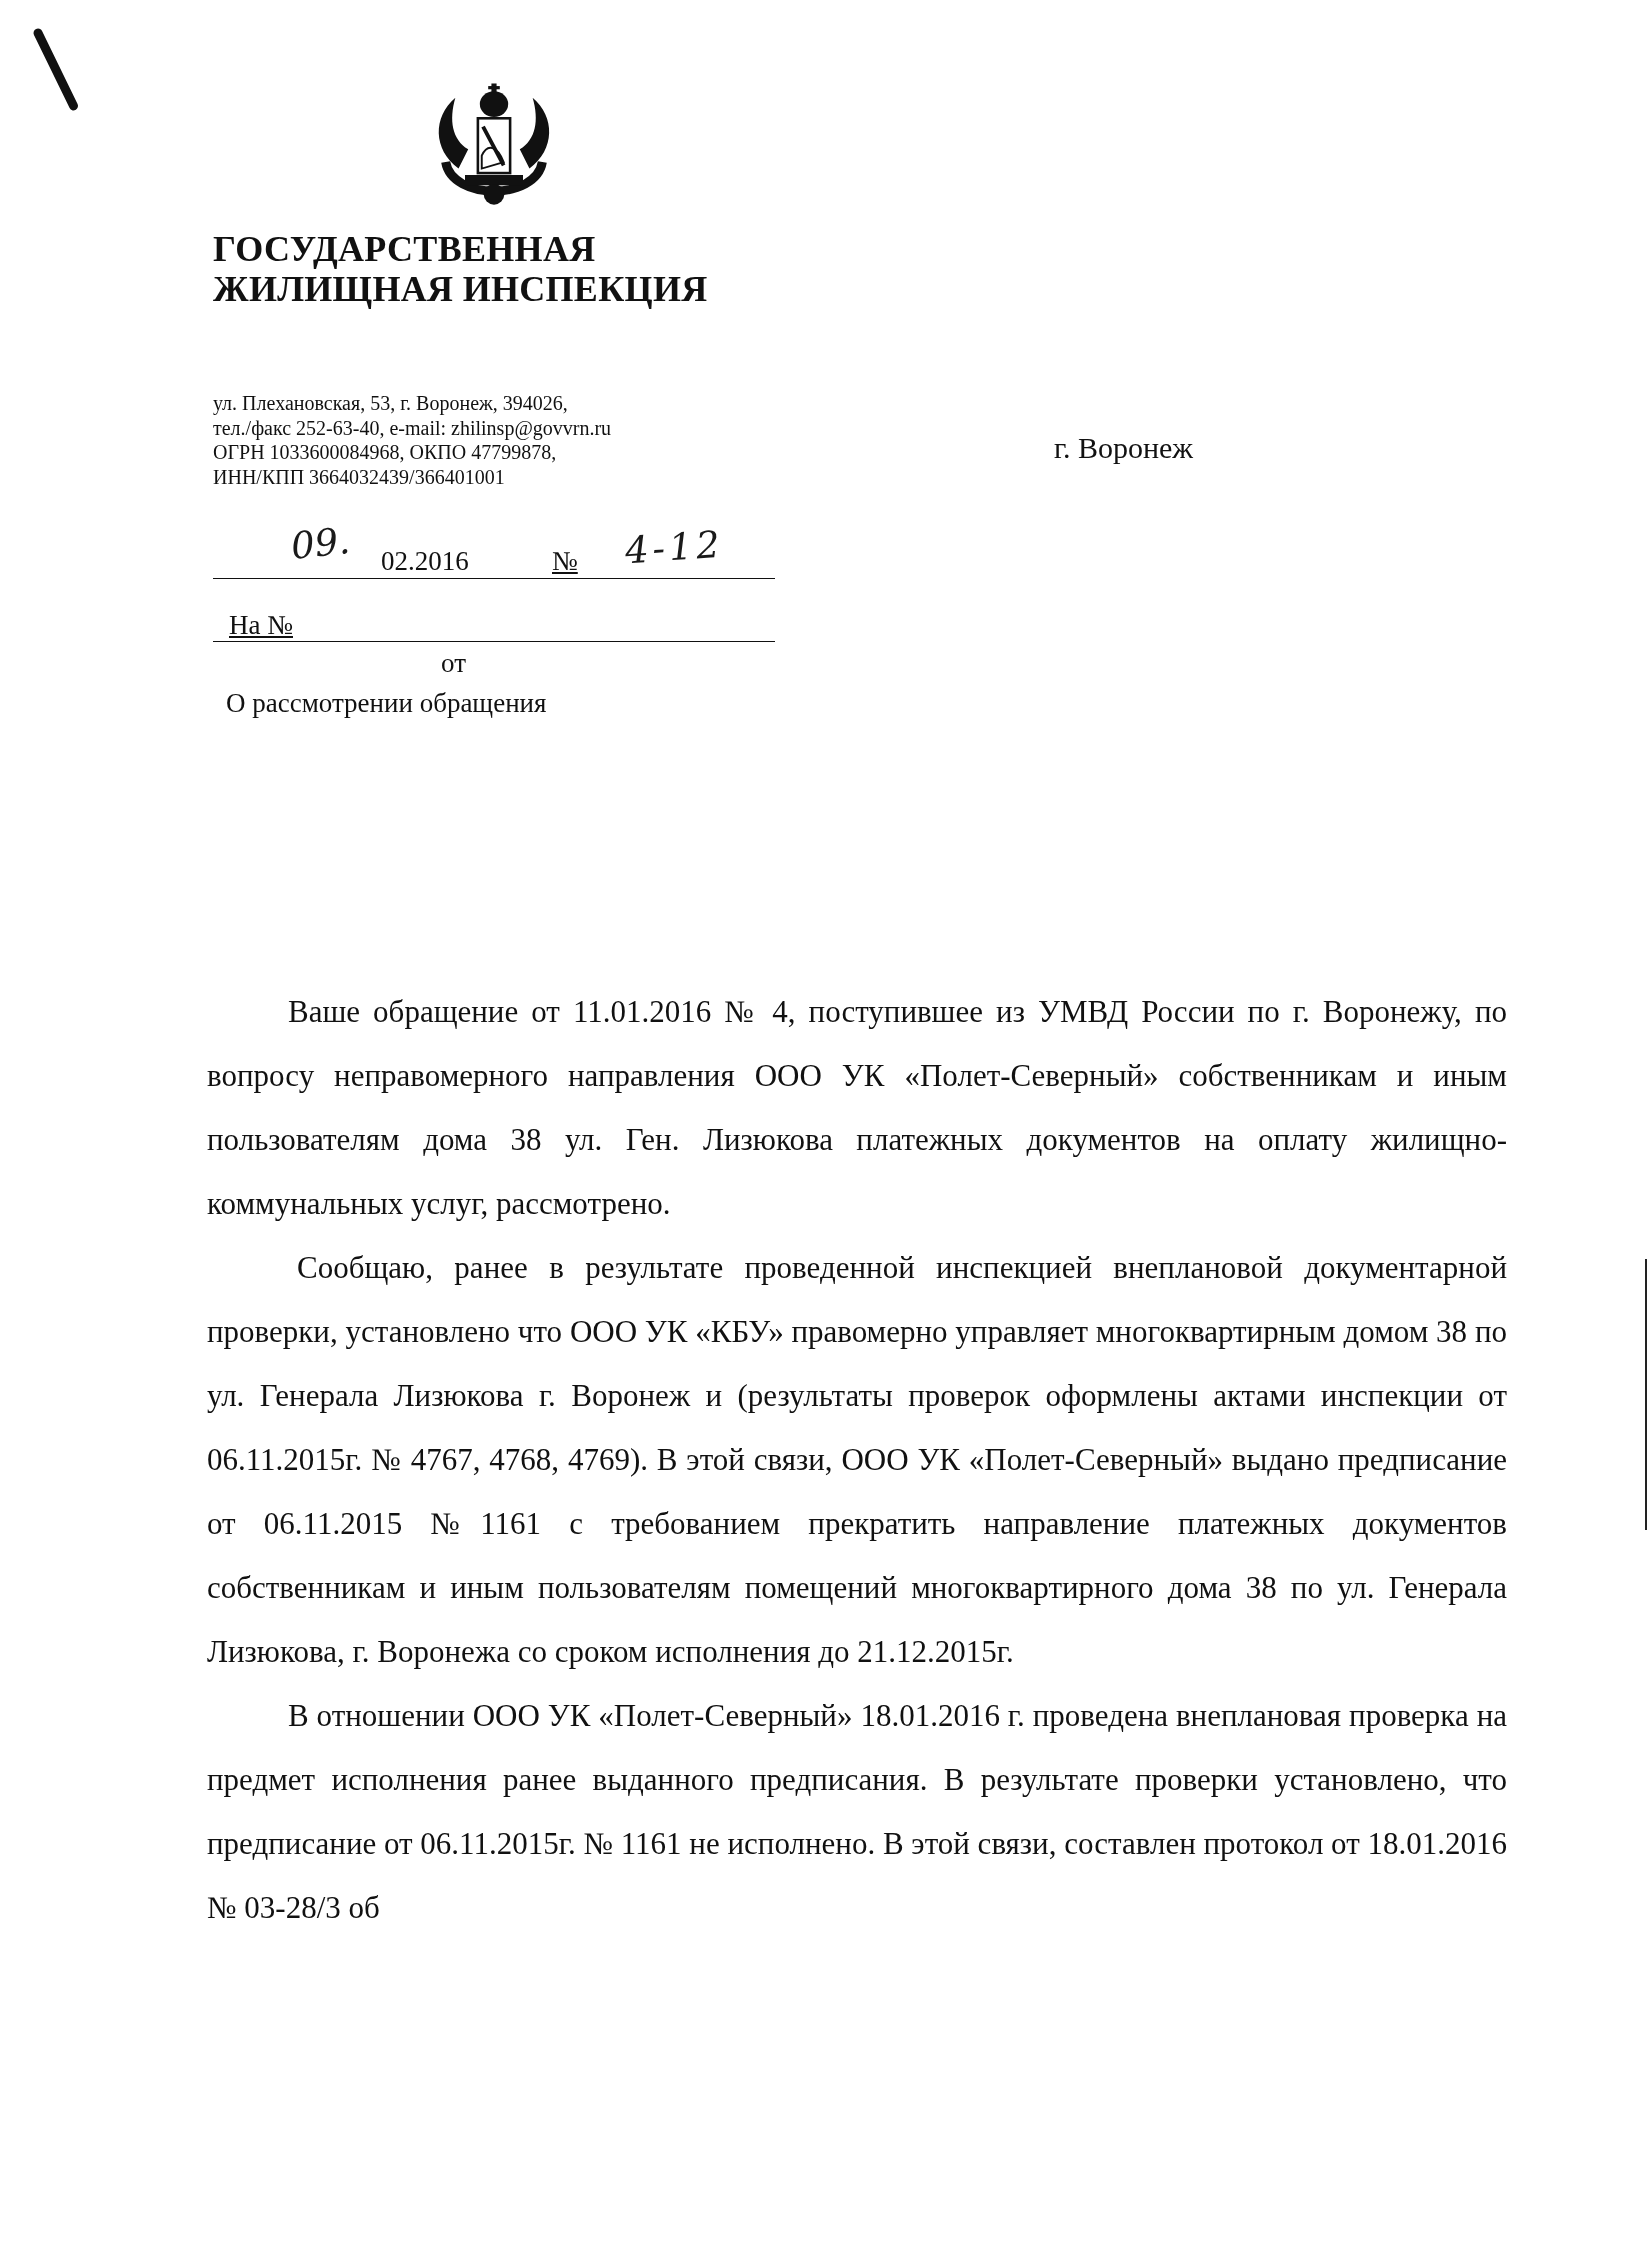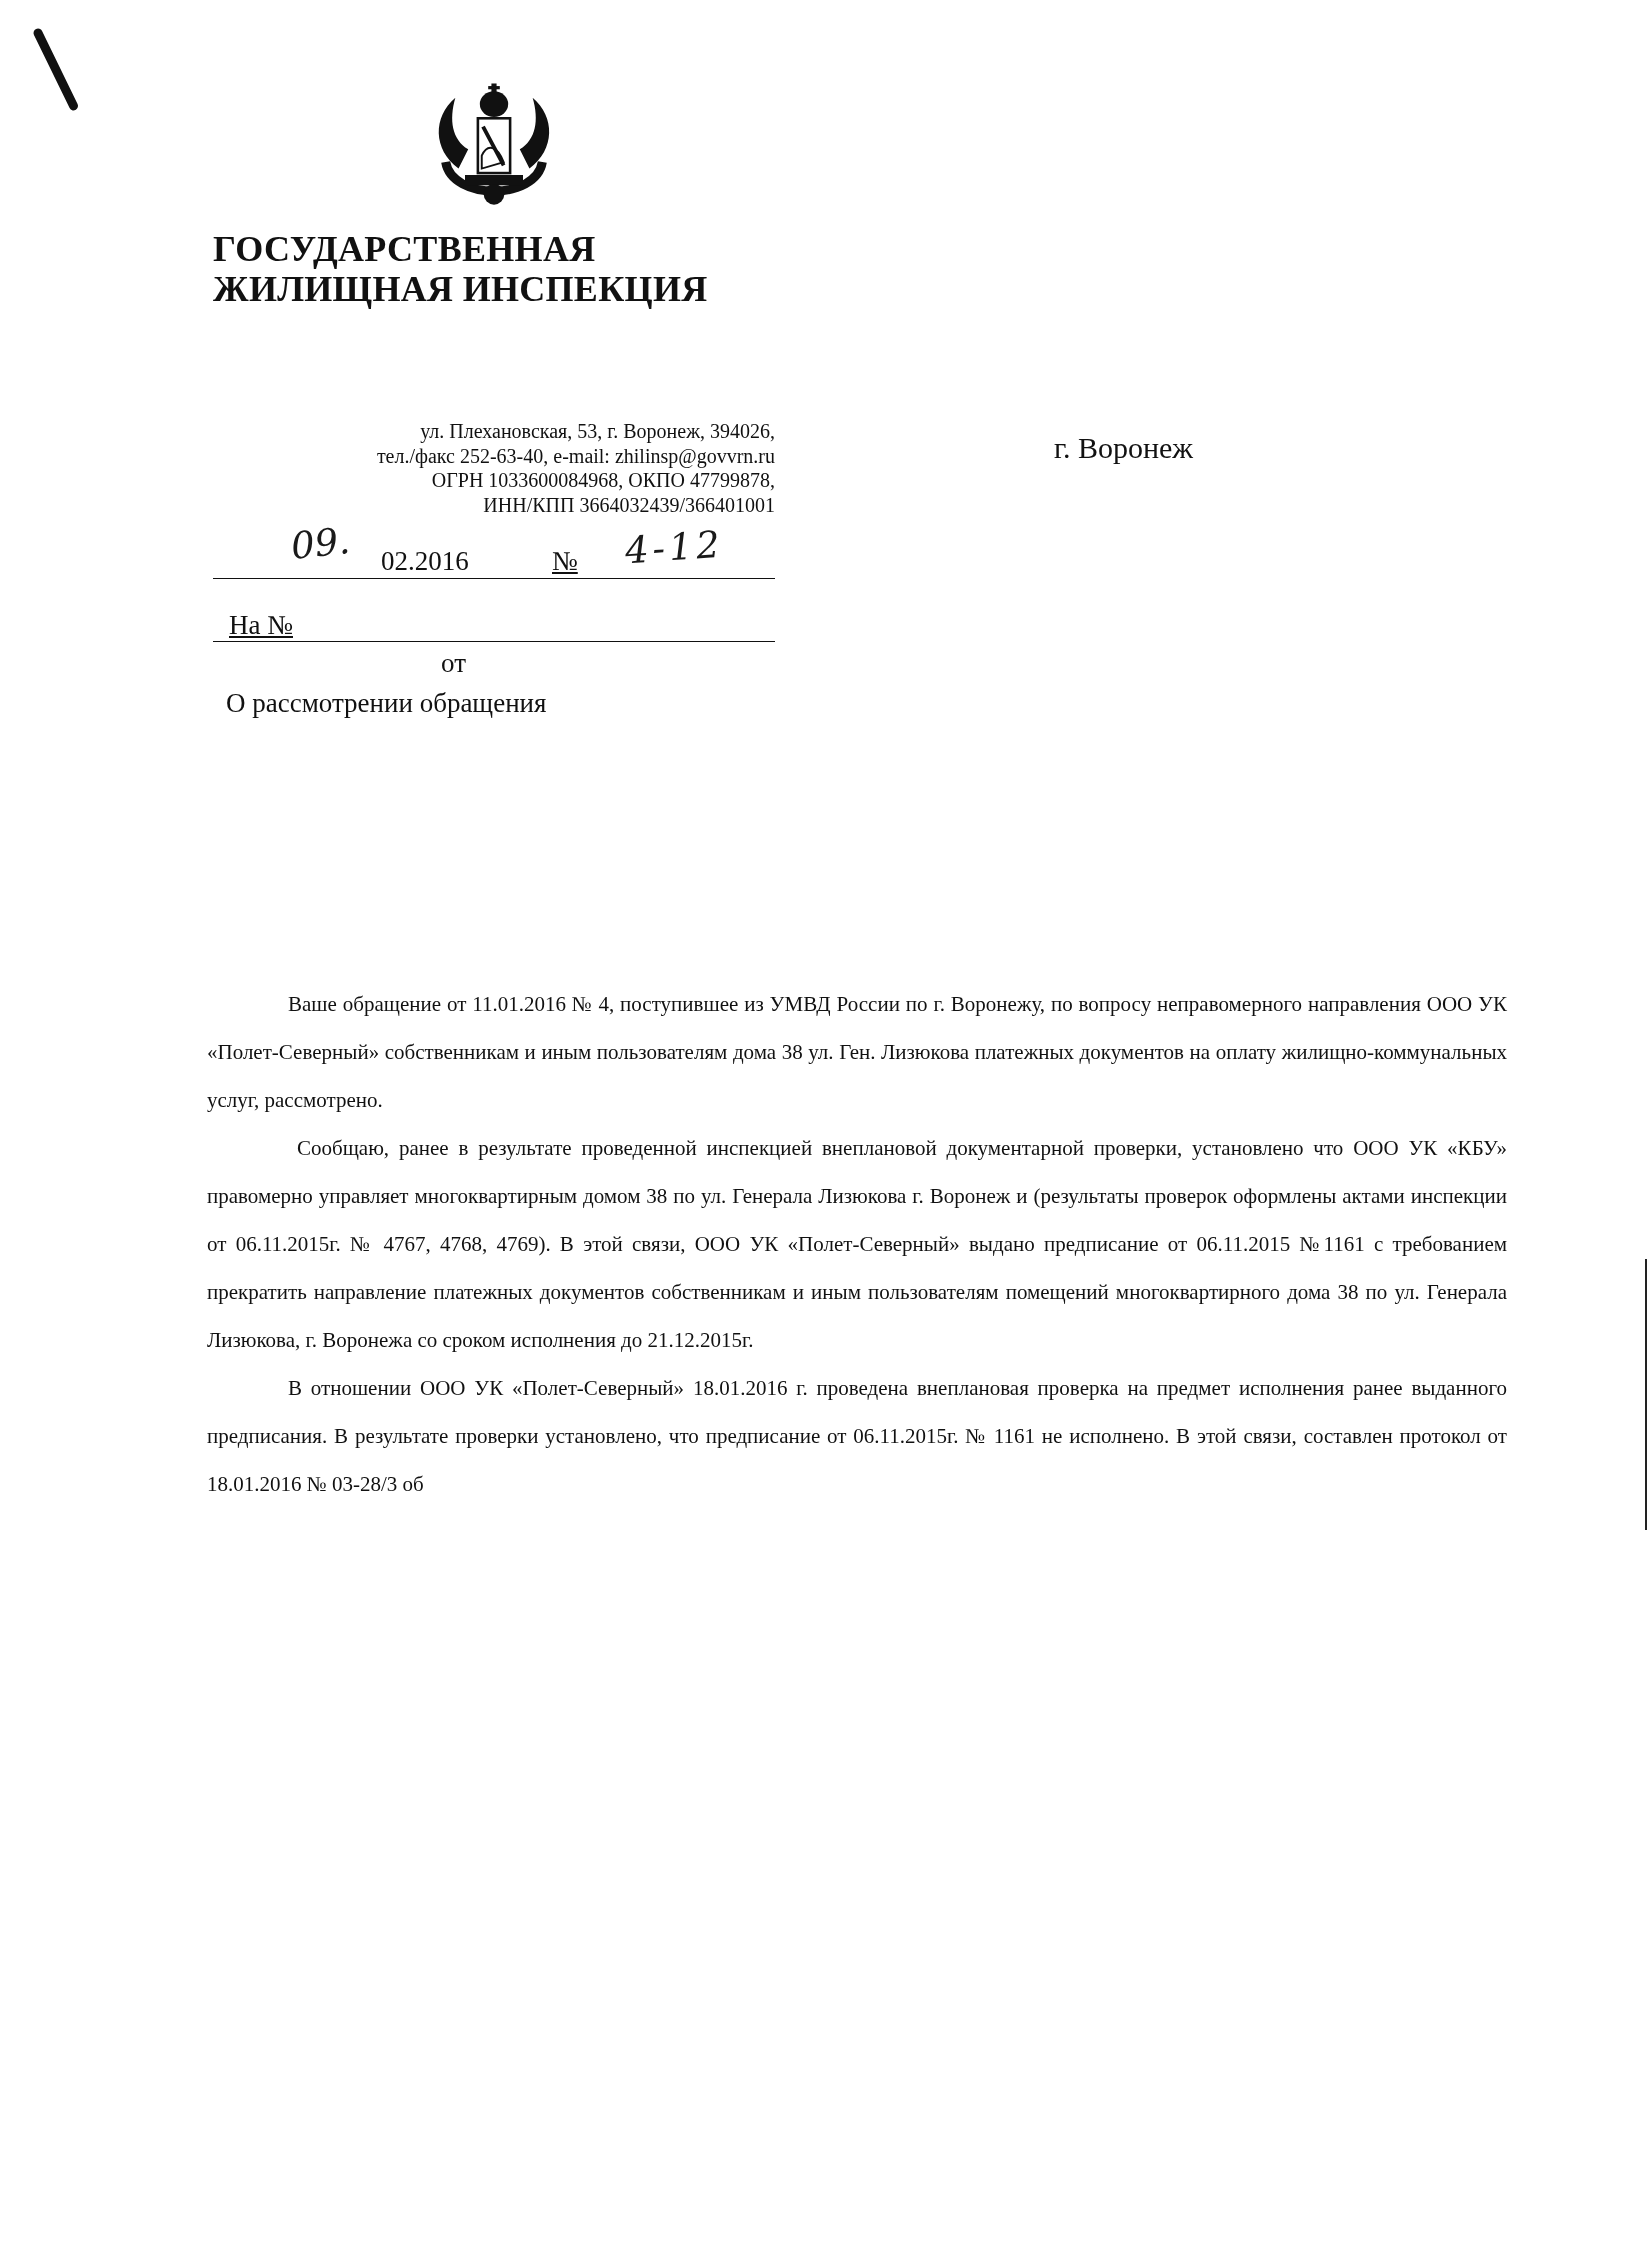--- a/index.html
+++ b/index.html
@@ -10,22 +10,22 @@
                    background: #111; transform: rotate(-26deg); transform-origin: top left;
                    border-radius: 4.5px; }
 
     .letterhead { position: absolute; left: 213px; top: 0; width: 562px; text-align: center; }
     .emblem { position: absolute; left: 194px; top: 78px; width: 174px; height: 136px; }
 
     .org-title { position: absolute; left: 0; top: 229px; width: 562px; text-align: left;
                  font-weight: bold; font-size: 36px; line-height: 40px; letter-spacing: 0.3px; }
     .org-title div { white-space: nowrap; }
 
-    .org-details { position: absolute; left: 0; top: 391px; width: 562px; text-align: right;
-                   font-size: 20px; line-height: 24.5px; margin-top: 28px; }
+    .org-details { position: absolute; left: 0; top: 391px; width: 562px; text-align: left;
+                   font-size: 20px; line-height: 24.5px; }
     .org-details div { white-space: nowrap; }
 
     .city { position: absolute; left: 1054px; top: 431px; font-size: 30px; }
 
     .reg-line { position: absolute; left: 213px; width: 562px; border-bottom: 1.9px solid #111; }
     .reg-line.l1 { top: 578px; }
     .reg-line.l2 { top: 641px; }
 
     .handwritten { position: absolute; font-family: "DejaVu Serif", serif; font-style: italic;
                    color: #1a1a1a; font-size: 37px; }
@@ -35,21 +35,21 @@
     .reg-date { position: absolute; left: 381px; top: 546px; font-size: 27px; }
     .reg-no-label { position: absolute; left: 552px; top: 546px; font-size: 27px; text-decoration: underline; }
 
     .ref-label { position: absolute; left: 229px; top: 610px; font-size: 27px; }
     .ref-label span.u { text-decoration: underline; }
     .ref-from { position: absolute; left: 441px; top: 610px; font-size: 27px; margin-top: 38px; }
 
     .subject { position: absolute; left: 226px; top: 688px; font-size: 27px; }
 
     .body-text { position: absolute; left: 207px; top: 980px; width: 1300px;
-                 font-size: 21px; line-height: 48px; text-align: justify; }
+                 font-size: 31px; line-height: 64px; text-align: justify; }
     .body-text p { margin: 0 0 0 0; text-indent: 81px; }
     .body-text p + p { margin-top: 0; }
     .body-text p.p2 { text-indent: 90px; }
 
     .scan-artifact { position: absolute; right: 0; width: 1.9px; background: #222; }
   </style>
 </head>
 <body>
 
 <div class="corner-mark"></div>

